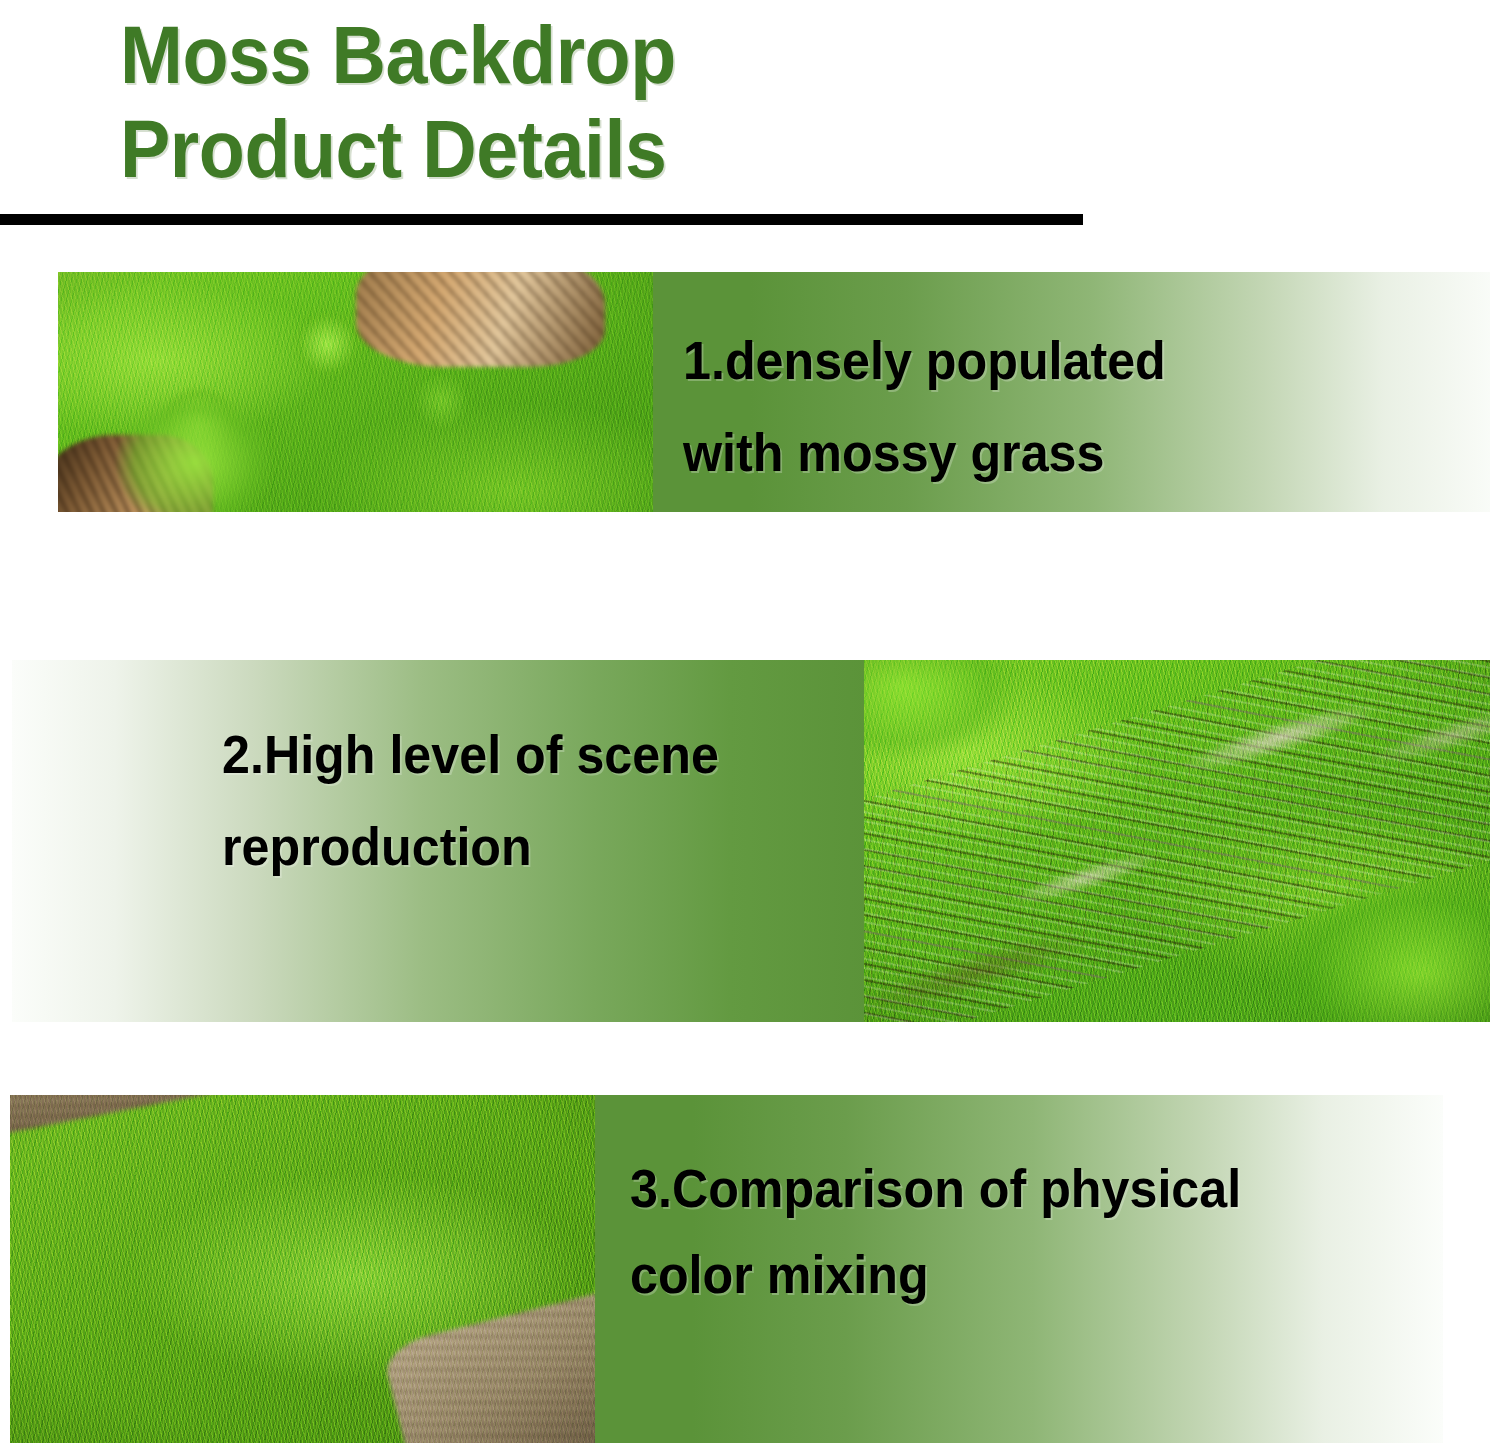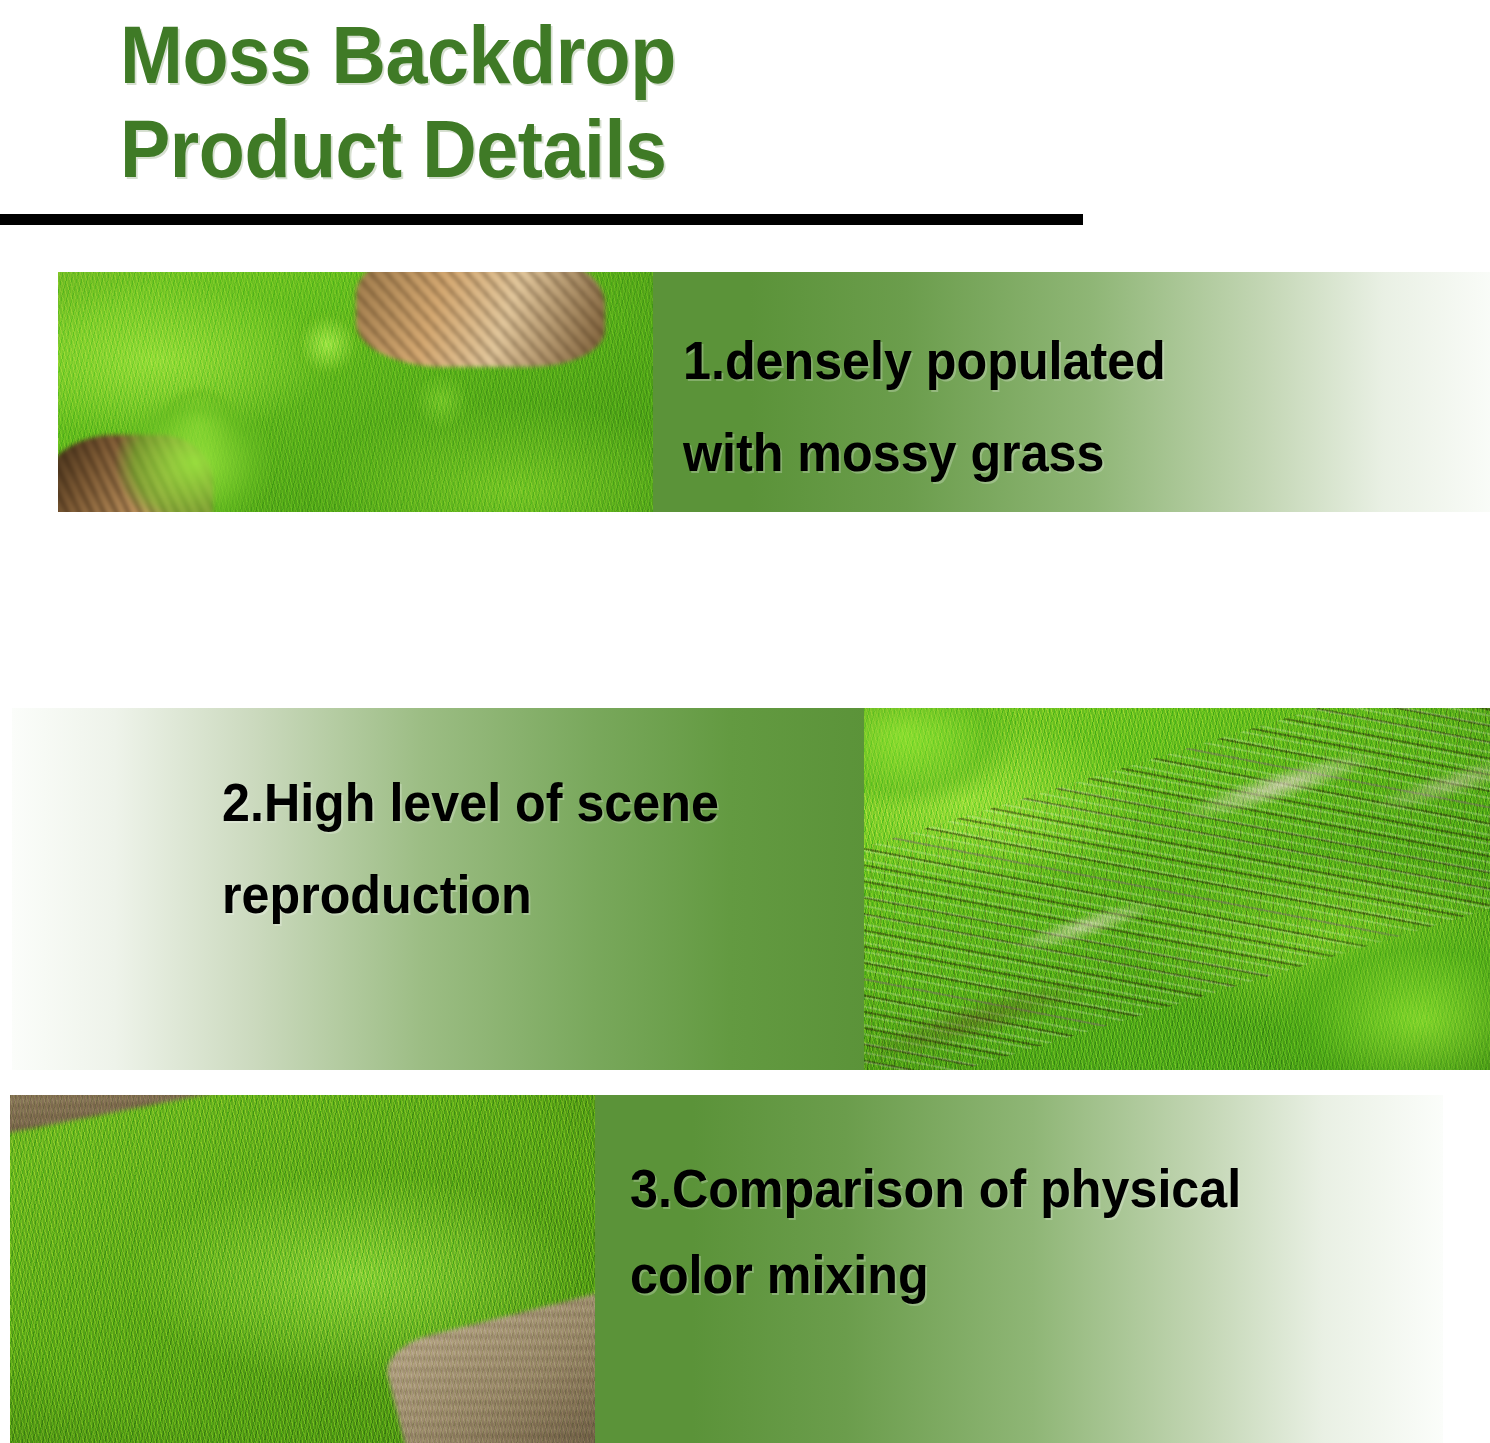--- a/index.html
+++ b/index.html
@@ -188,21 +188,21 @@
                   rgba(150,225,60,0.95), rgba(105,190,35,0.55) 60%, rgba(0,0,0,0) 80%);
                 filter: blur(1.5px);"></div>
     <div class="layer vignette"></div>
   </div>
 
   <div class="caption" style="left:625px; top:42px; width:790px;
               font-size:54px; line-height:92px;">1.densely populated
 with mossy grass</div>
 </div>
 
-<div class="row" style="left:12px; top:708px; width:1478px; height:362px;">
+<div class="row" style="left:12px; top:660px; width:1478px; height:362px;">
 
   <div class="band band-rtl" style="left:0; width:855px;"></div>
 
   <div class="photo" style="left:852px; top:0; width:626px; height:362px;">
 
     <div class="layer moss-base"></div>
     <div class="layer moss-fibre"></div>
 
     <div class="layer" style="left:-18%; top:-14%; width:150%; height:108%;
                 transform: rotate(-17deg); transform-origin:center;">

